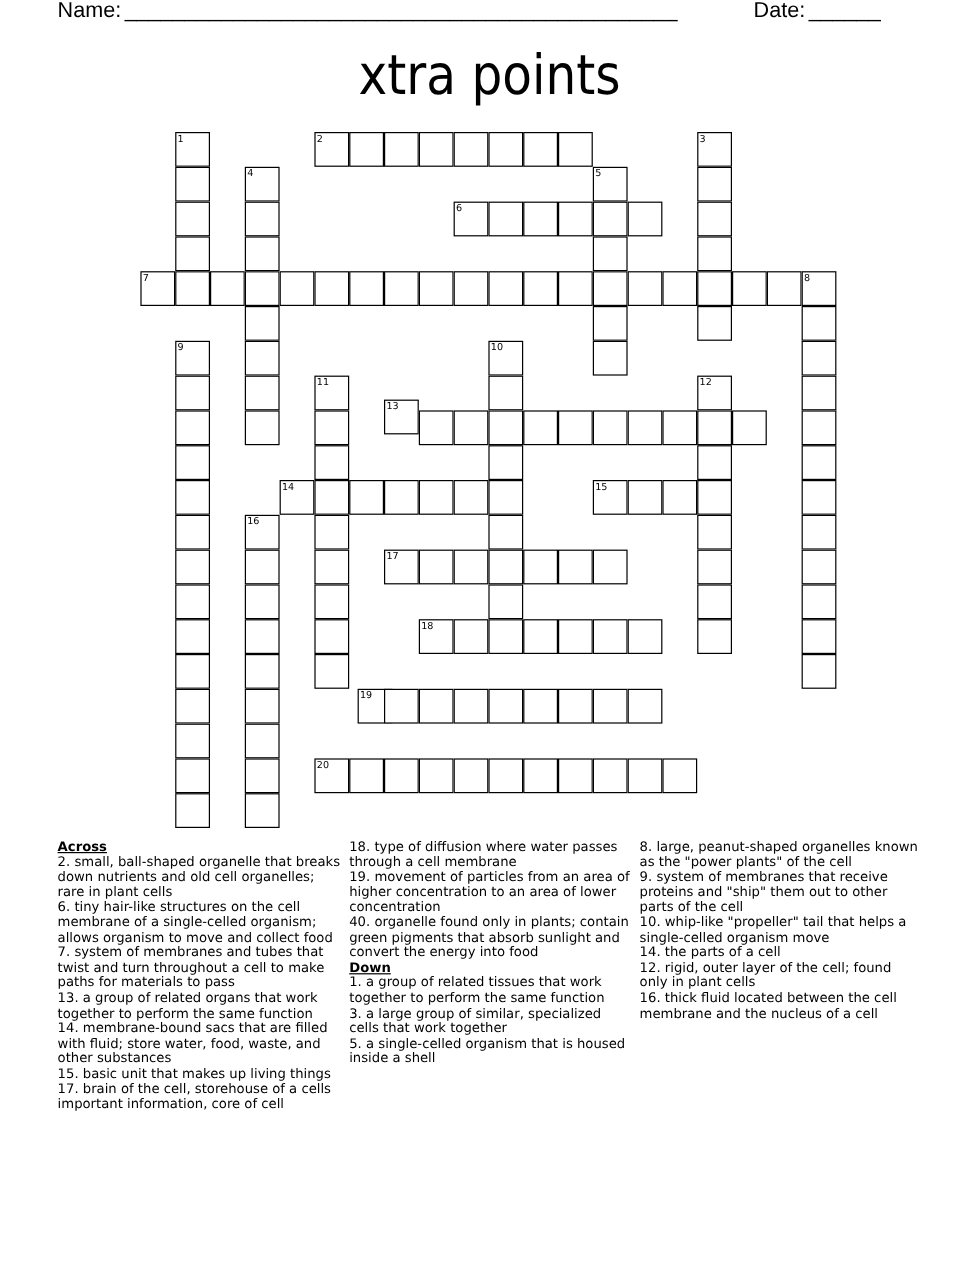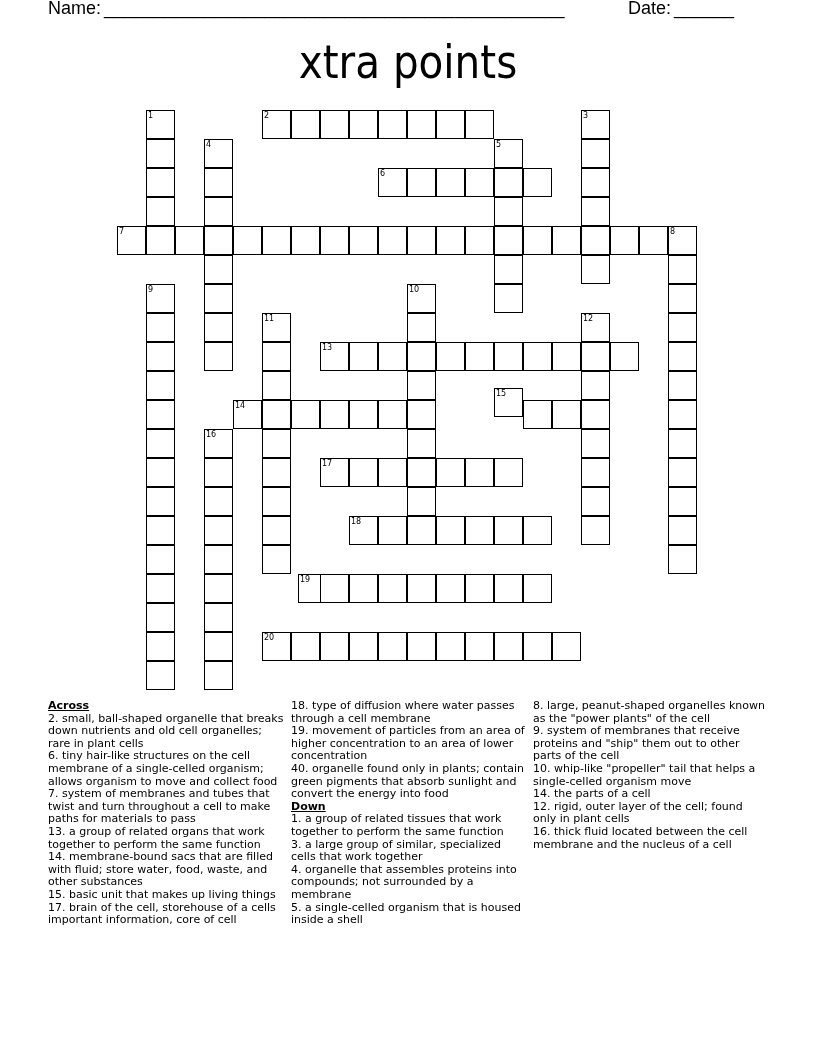--- a/index.html
+++ b/index.html
@@ -86,21 +86,21 @@
     <div class="cell" style="left: 465px; top: 226px;"></div>
     <div class="cell" style="left: 494px; top: 226px;"></div>
     <div class="cell" style="left: 523px; top: 226px;"></div>
     <div class="cell" style="left: 552px; top: 226px;"></div>
     <div class="cell" style="left: 581px; top: 226px;"></div>
     <div class="cell" style="left: 610px; top: 226px;"></div>
     <div class="cell" style="left: 639px; top: 226px;"></div>
     <div class="cell" style="left: 668px; top: 226px;">
       <span class="num">8</span>
     </div>
-    <div class="cell" style="left: 320px; top: 342px;">
+    <div class="cell" style="left: 320px; top: 333px;">
       <span class="num">13</span>
     </div>
     <div class="cell" style="left: 349px; top: 342px;"></div>
     <div class="cell" style="left: 378px; top: 342px;"></div>
     <div class="cell" style="left: 407px; top: 342px;"></div>
     <div class="cell" style="left: 436px; top: 342px;"></div>
     <div class="cell" style="left: 465px; top: 342px;"></div>
     <div class="cell" style="left: 494px; top: 342px;"></div>
     <div class="cell" style="left: 523px; top: 342px;"></div>
     <div class="cell" style="left: 552px; top: 342px;"></div>
@@ -108,21 +108,21 @@
     <div class="cell" style="left: 610px; top: 342px;"></div>
     <div class="cell" style="left: 233px; top: 400px;">
       <span class="num">14</span>
     </div>
     <div class="cell" style="left: 262px; top: 400px;"></div>
     <div class="cell" style="left: 291px; top: 400px;"></div>
     <div class="cell" style="left: 320px; top: 400px;"></div>
     <div class="cell" style="left: 349px; top: 400px;"></div>
     <div class="cell" style="left: 378px; top: 400px;"></div>
     <div class="cell" style="left: 407px; top: 400px;"></div>
-    <div class="cell" style="left: 494px; top: 388px;">
+    <div class="cell" style="left: 494px; top: 400px;">
       <span class="num">15</span>
     </div>
     <div class="cell" style="left: 523px; top: 400px;"></div>
     <div class="cell" style="left: 552px; top: 400px;"></div>
     <div class="cell" style="left: 581px; top: 400px;"></div>
     <div class="cell" style="left: 320px; top: 458px;">
       <span class="num">17</span>
     </div>
     <div class="cell" style="left: 349px; top: 458px;"></div>
     <div class="cell" style="left: 378px; top: 458px;"></div>
@@ -267,21 +267,20 @@
       <div class="clue"><span class="n">15.</span> <span>basic unit that makes up living things</span></div>
       <div class="clue"><span class="n">17.</span> <span>brain of the cell, storehouse of a cells important information, core of cell</span></div>
     </div>
   <div class="col col2" id="clue-col2">
       <div class="clue"><span class="n">18.</span> <span>type of diffusion where water passes through a cell membrane</span></div>
       <div class="clue"><span class="n">19.</span> <span>movement of particles from an area of higher concentration to an area of lower concentration</span></div>
       <div class="clue"><span class="n">40.</span> <span>organelle found only in plants; contain green pigments that absorb sunlight and convert the energy into food</span></div>
       <div class="section-head">Down</div>
       <div class="clue"><span class="n">1.</span> <span>a group of related tissues that work together to perform the same function</span></div>
       <div class="clue"><span class="n">3.</span> <span>a large group of similar, specialized cells that work together</span></div>
-      <div class="clue"><span class="n">4.</span> <span>organelle that assembles proteins into compounds; not surrounded by a membrane</span></div>
       <div class="clue"><span class="n">5.</span> <span>a single-celled organism that is housed inside a shell</span></div>
     </div>
   <div class="col col3" id="clue-col3">
       <div class="clue"><span class="n">8.</span> <span>large, peanut-shaped organelles known as the "power plants" of the cell</span></div>
       <div class="clue"><span class="n">9.</span> <span>system of membranes that receive proteins and "ship" them out to other parts of the cell</span></div>
       <div class="clue"><span class="n">10.</span> <span>whip-like "propeller" tail that helps a single-celled organism move</span></div>
       <div class="clue"><span class="n">14.</span> <span>the parts of a cell</span></div>
       <div class="clue"><span class="n">12.</span> <span>rigid, outer layer of the cell; found only in plant cells</span></div>
       <div class="clue"><span class="n">16.</span> <span>thick fluid located between the cell membrane and the nucleus of a cell</span></div>
     </div>

